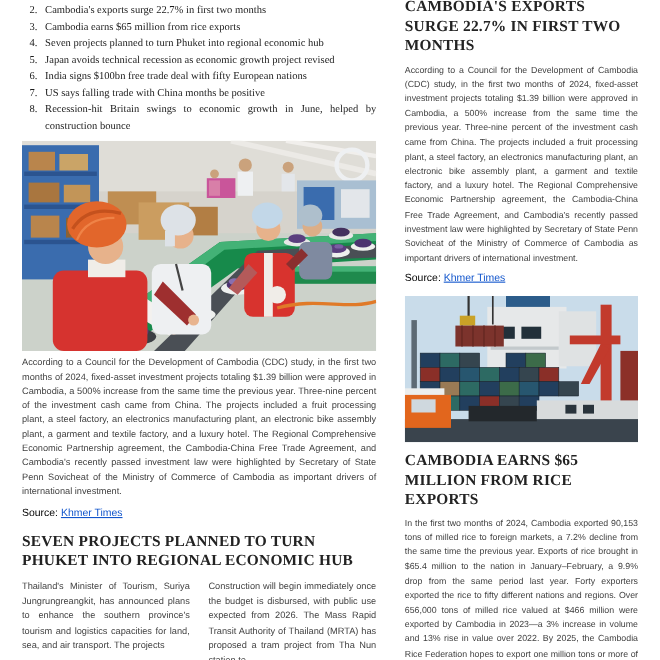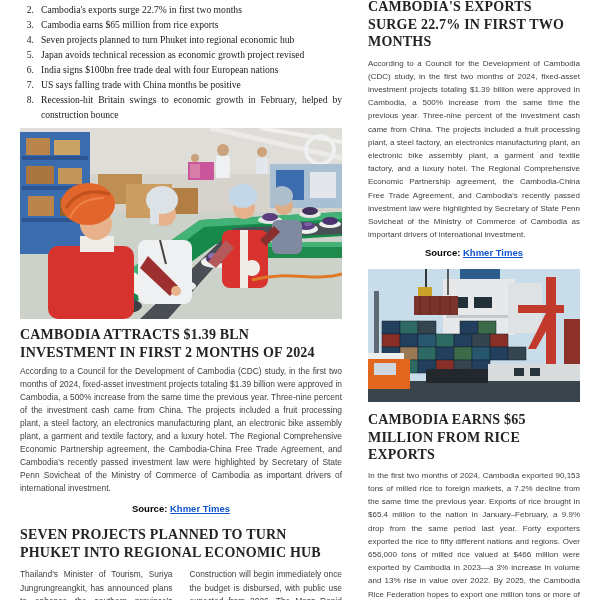--- a/index.html
+++ b/index.html
@@ -16,21 +16,21 @@
            font-size:9.6px;line-height:15px;color:#1b1b1b;}
   .hl-num{width:14px;text-align:right;margin-right:7px;flex:none;}
   .hl-text{flex:1;text-align:justify;}
 
   .article-h2{font-family:"Liberation Serif","DejaVu Serif",serif;font-weight:700;
               color:#232323;font-size:14px;line-height:17.5px;letter-spacing:.2px;
               margin:0;}
   .body-text{text-align:justify;color:#414141;}
   .body-left{font-size:8.4px;line-height:13px;margin-top:4px;}
   .body-right{font-size:8px;line-height:13.2px;margin-top:6px;}
-  .src-line{font-size:9.5px;font-weight:bold;color:#000;margin-top:8px;text-align:center;}
+  .src-line{font-size:9.5px;font-weight:normal;color:#000;margin-top:8px;}
   .src-link{color:#1155cc;text-decoration:underline;cursor:pointer;}
 
   .two-col{display:flex;gap:17px;margin-top:7px;}
   .two-col .sub{flex:1;font-size:8.4px;line-height:13.5px;text-align:justify;color:#414141;}
 
   .photo{display:block;}
   .ph-factory{margin-top:5px;}
   .ph-ship{margin-top:11px;}
   .mt7{margin-top:7px;} .mt9{margin-top:9px;} .mt12{margin-top:12px;}
   .clip-top{margin-top:-2px;}
@@ -59,29 +59,29 @@
         <div class="hl-item">
           <span class="hl-num">4.</span>
           <span class="hl-text">Seven projects planned to turn Phuket into regional economic hub</span>
         </div>
         <div class="hl-item">
           <span class="hl-num">5.</span>
           <span class="hl-text">Japan avoids technical recession as economic growth project revised</span>
         </div>
         <div class="hl-item">
           <span class="hl-num">6.</span>
-          <span class="hl-text">India signs $100bn free trade deal with four European nations</span>
+          <span class="hl-text">India signs $100bn free trade deal with fifty European nations</span>
         </div>
         <div class="hl-item">
           <span class="hl-num">7.</span>
           <span class="hl-text">US says falling trade with China months be positive</span>
         </div>
         <div class="hl-item">
           <span class="hl-num">8.</span>
-          <span class="hl-text">Recession-hit Britain swings to economic growth in February, helped by construction bounce</span>
+          <span class="hl-text">Recession-hit Britain swings to economic growth in June, helped by construction bounce</span>
         </div>
       </div>
     </div>
 
     <svg class="photo ph-factory" width="322" height="191" viewBox="0 0 322 191">
       <rect width="322" height="191" fill="#dfddd7"></rect>
       <rect y="46" width="322" height="40" fill="#d6d3cc"></rect>
       <rect y="84" width="322" height="107" fill="#ccd2ca"></rect>
 
       <path d="M190,0 L322,30" stroke="#eceae6" stroke-width="5" fill="none"></path>
@@ -204,21 +204,20 @@
         <rect x="196" y="28" width="14" height="22" fill="#eef0f2"></rect>
           <circle cx="203" cy="22" r="6" fill="#caa27c"></circle>
         <rect x="170" y="36" width="10" height="14" fill="#d87fa8"></rect>
           <circle cx="175" cy="30" r="4" fill="#caa27c"></circle>
         <rect x="236" y="30" width="12" height="16" fill="#e3e6ea"></rect>
           <circle cx="242" cy="24" r="5" fill="#caa27c"></circle>
       </g>
       <path d="M232,152 C268,142 296,154 322,146" stroke="#e07a28" stroke-width="3" fill="none"></path>
     </svg>
 
-    <h2 class="article-h2 mt7">CAMBODIA ATTRACTS $1.39 BLN INVESTMENT IN FIRST 2 MONTHS OF 2024</h2>
 
     <div class="body-text body-left">According to a Council for the Development of Cambodia (CDC) study, in the first two months of 2024, fixed-asset investment projects totaling $1.39 billion were approved in Cambodia, a 500% increase from the same time the previous year. Three-nine percent of the investment cash came from China. The projects included a fruit processing plant, a steel factory, an electronics manufacturing plant, an electronic bike assembly plant, a garment and textile factory, and a luxury hotel. The Regional Comprehensive Economic Partnership agreement, the Cambodia-China Free Trade Agreement, and Cambodia's recently passed investment law were highlighted by Secretary of State Penn Sovicheat of the Ministry of Commerce of Cambodia as important drivers of international investment.</div>
 
     <div class="src-line">
       <span>Source:</span> 
       <span class="src-link">Khmer Times</span>
     </div>
 
     <h2 class="article-h2 mt12">SEVEN PROJECTS PLANNED TO TURN PHUKET INTO REGIONAL ECONOMIC HUB</h2>
 

